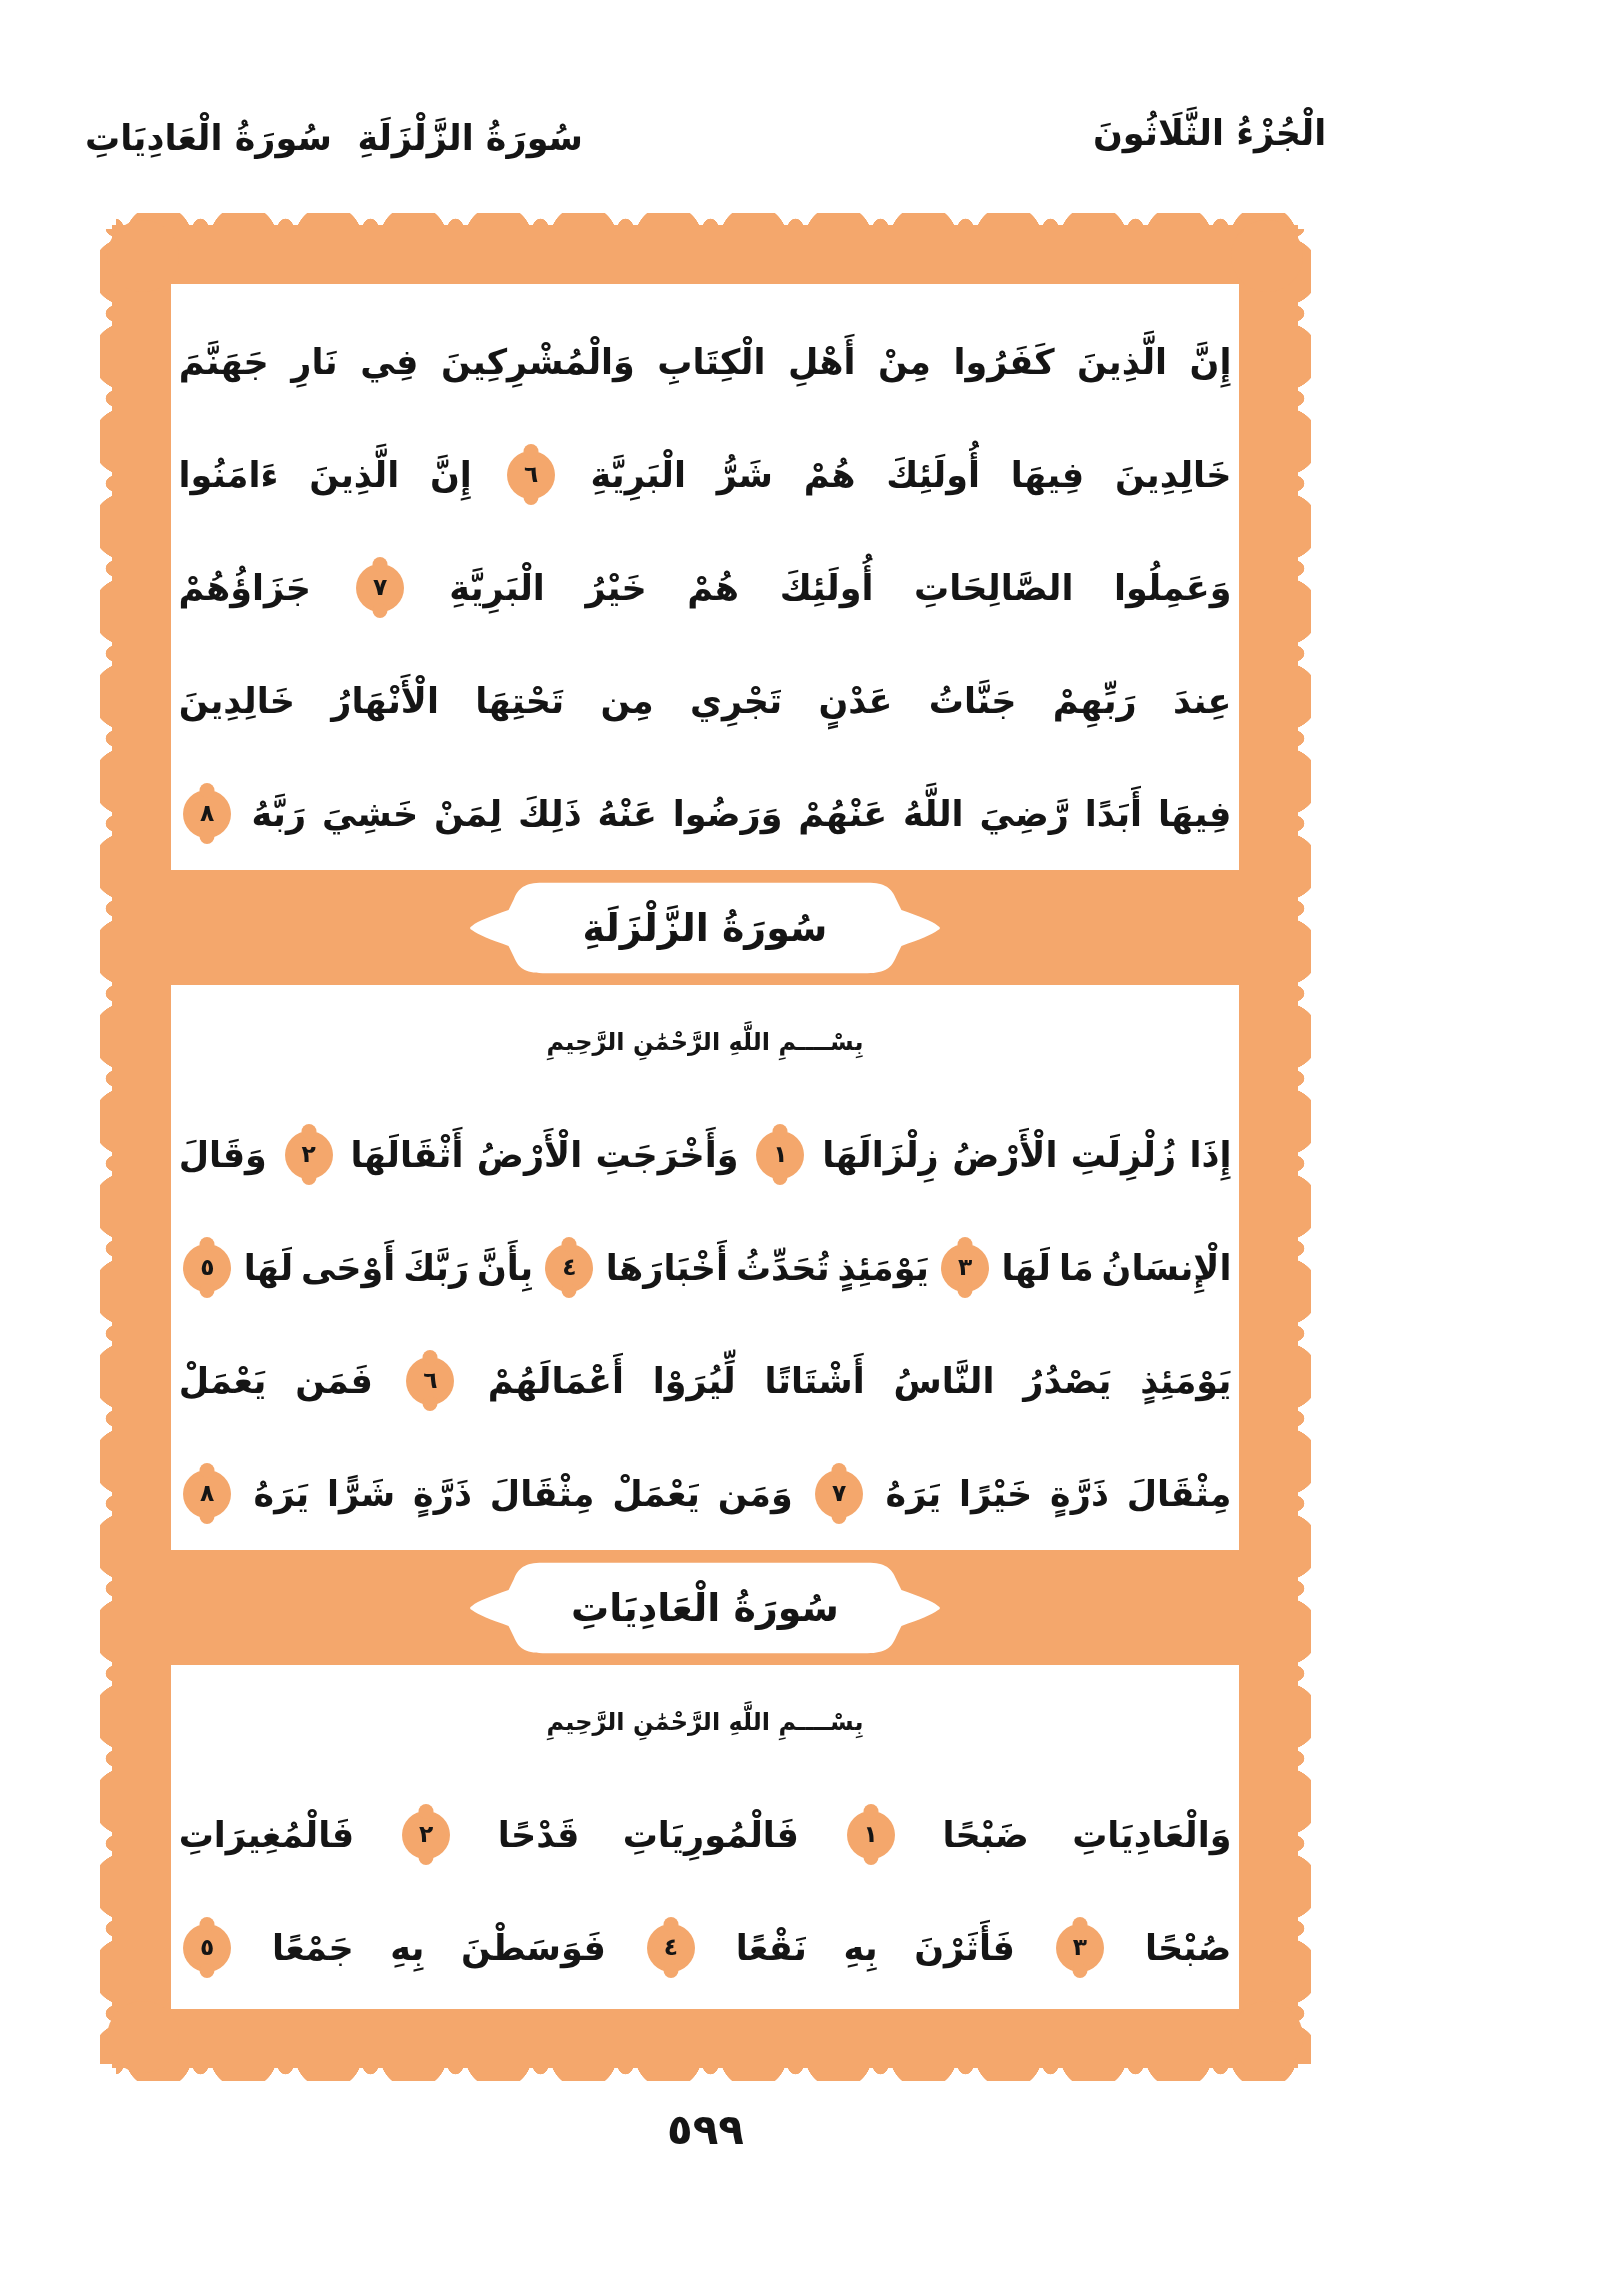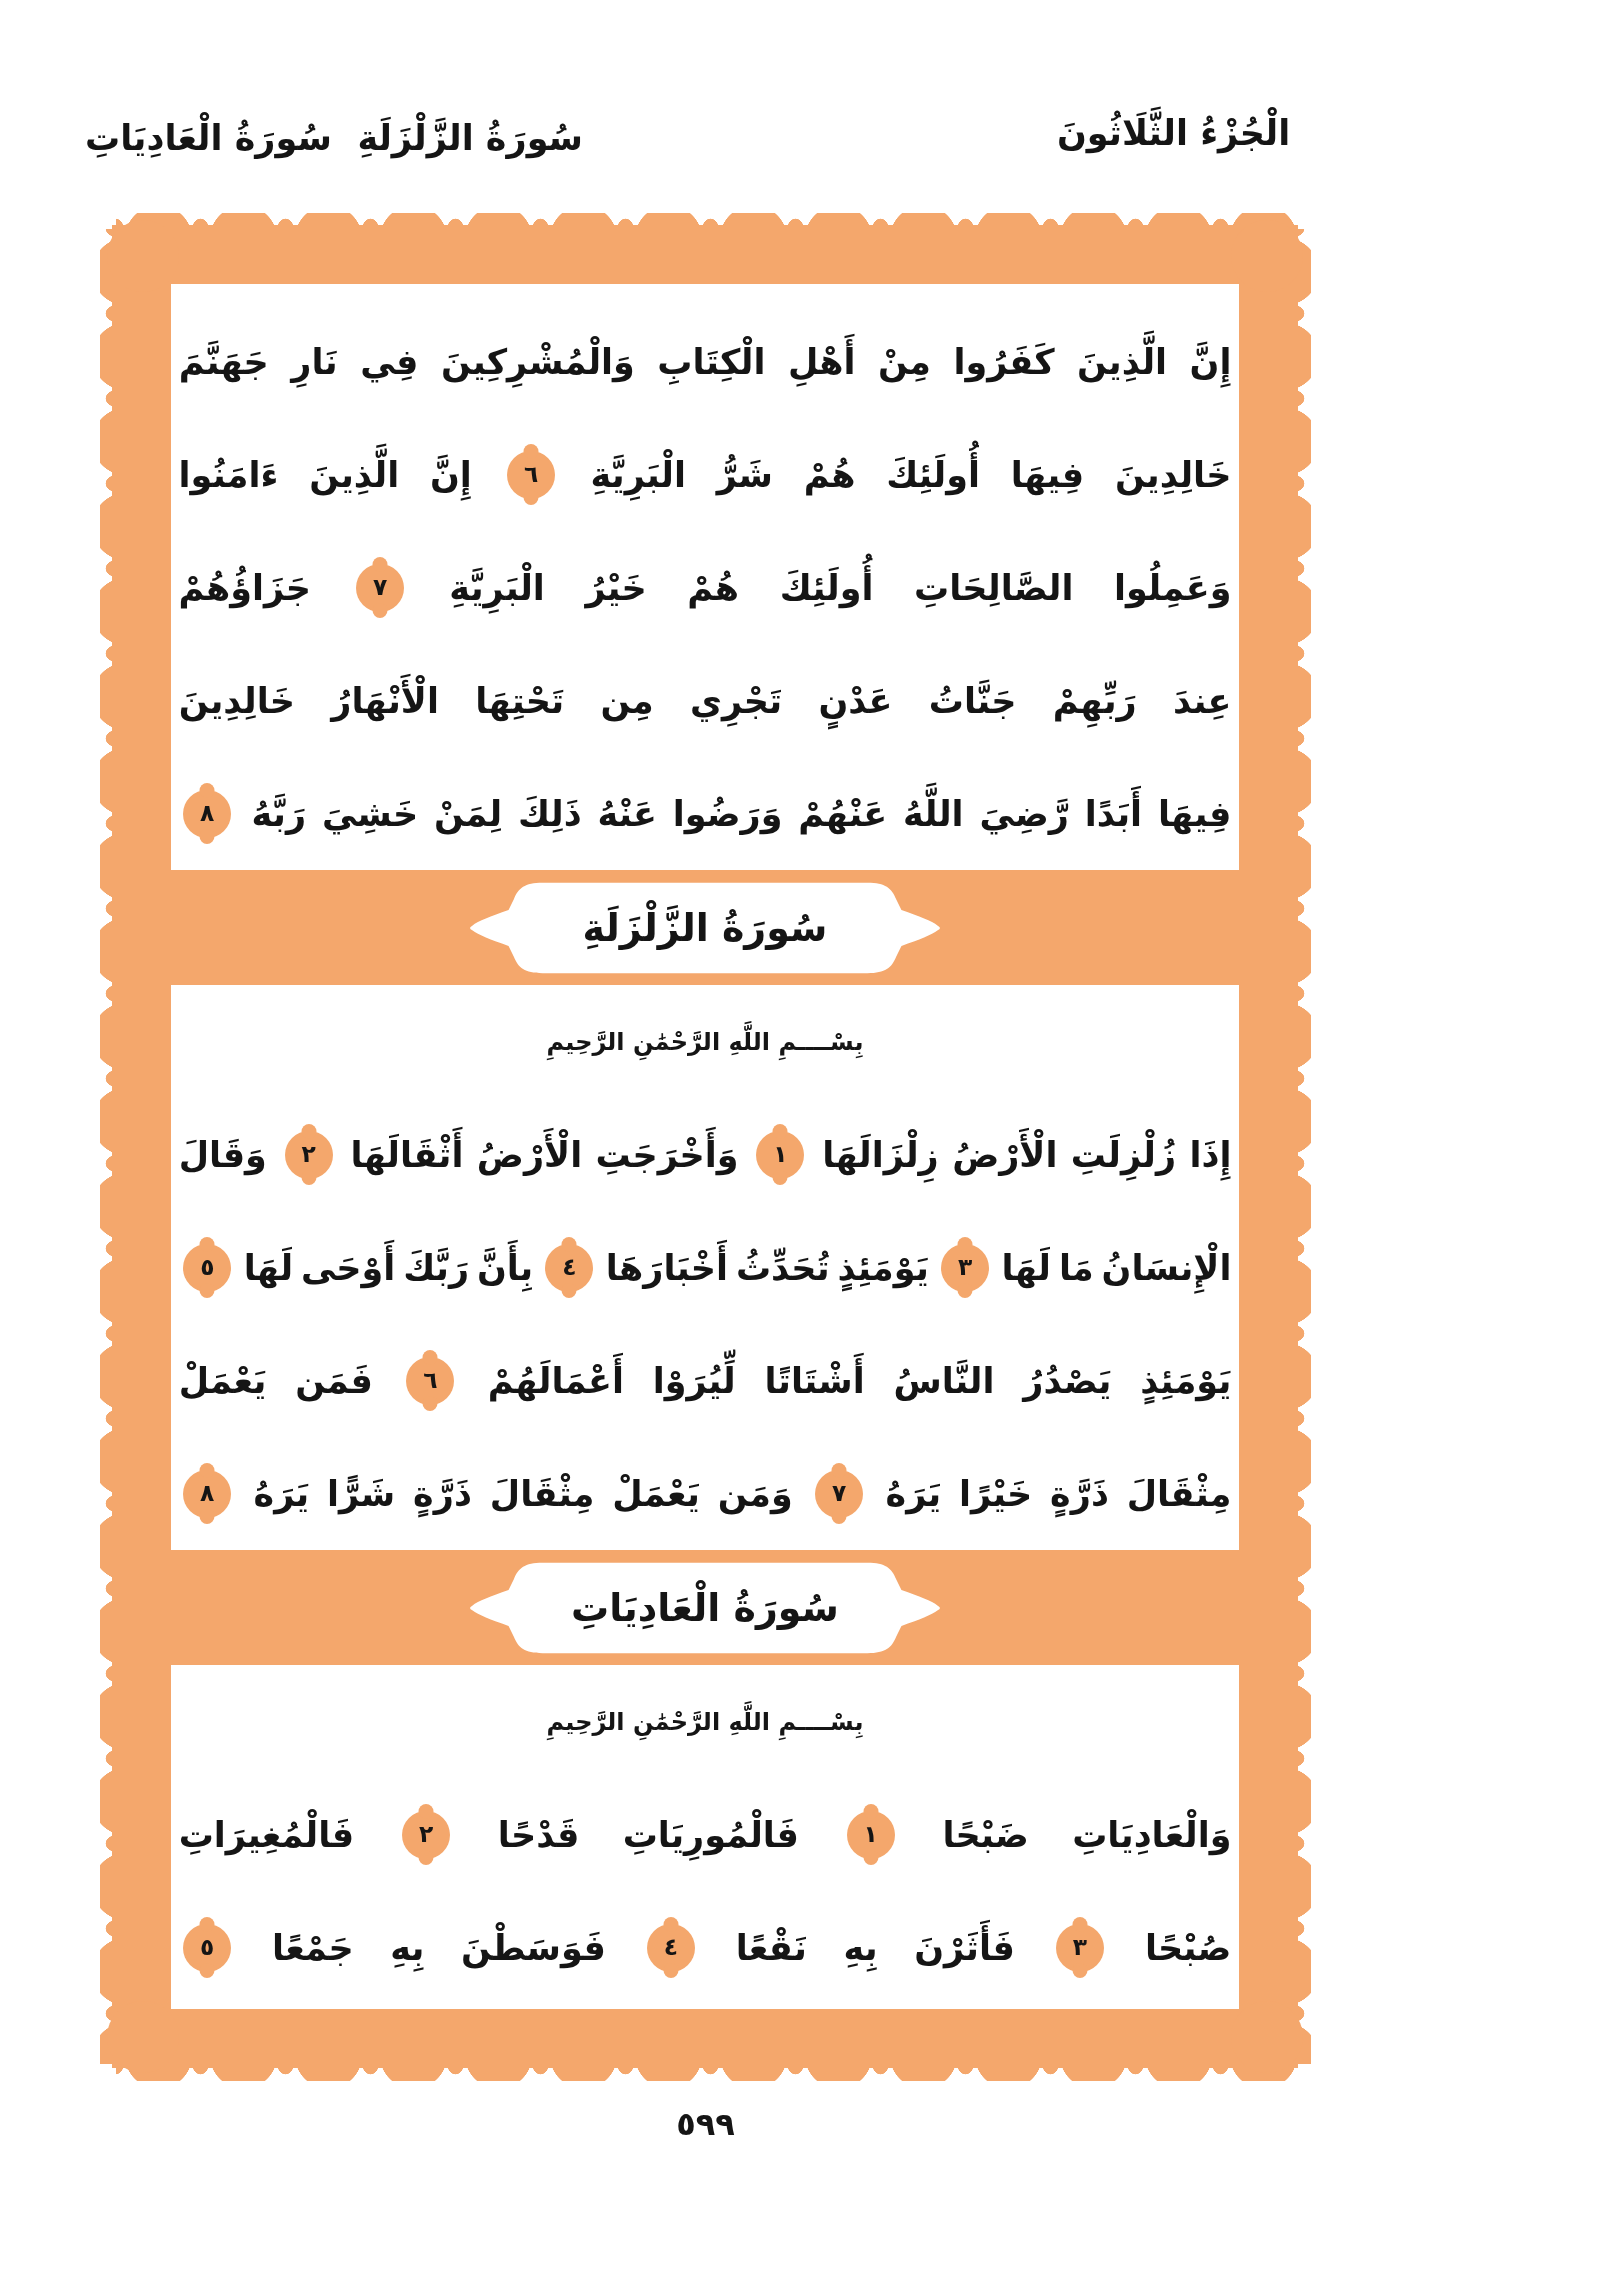--- a/index.html
+++ b/index.html
@@ -4,21 +4,21 @@
 <style>
   :root{ --orange:#F4A76C; --ink:#151515; }
   html,body{margin:0;padding:0;}
   body{
     width:1605px;height:2295px;position:relative;background:#ffffff;
     font-family:"DejaVu Sans", sans-serif;color:var(--ink);overflow:hidden;
   }
   
   .hdr{position:absolute;direction:rtl;font-size:35px;font-weight:700;letter-spacing:0;}
   .hdr-surahs{left:85px;top:118px;width:498px;display:flex;justify-content:space-between;align-items:flex-start;}
-  .hdr-juz{left:1057px;top:113px;width:311px;text-align:left;}
+  .hdr-juz{left:1093px;top:113px;width:311px;text-align:left;}
   
   .frame{position:absolute;left:89px;top:202px;width:1232px;height:1889px;}
   .band{position:absolute;inset:22.7px;background:var(--orange);}
   
   .sc{position:absolute;}
   .sc-top{left:27px;right:27px;top:0;height:36px;
     background:
       radial-gradient(ellipse 10.6px 19.6px at 50% 100%, var(--orange) 98%, transparent 100%) repeat-x 42px 0 / 85px 36px,
       radial-gradient(circle at 50% 100%, var(--orange) 67%, transparent 68%) repeat-x 0 10.6px / 85px 26px;}
   .sc-bottom{left:27px;right:27px;bottom:0;height:36px;
@@ -47,21 +47,21 @@
         display:flex;align-items:center;justify-content:center;margin:0 4.5px;}
   .marker::before,.marker::after{content:"";position:absolute;left:50%;transform:translateX(-50%);
         width:15px;height:15px;border-radius:50%;background:var(--orange);}
   .marker::before{top:-6.8px;} .marker::after{bottom:-6.8px;}
   .mnum{font-size:23.4px;font-weight:700;line-height:1;position:relative;z-index:1;}
   
   .banner{height:115px;position:relative;background:var(--orange);display:flex;align-items:center;justify-content:center;}
   .cartouche{position:absolute;left:50%;top:50%;transform:translate(-50%,-50%);width:476px;height:103px;}
   .banner-title{position:relative;z-index:1;font-size:38px;font-weight:700;direction:rtl;}
   
-  .page-num{position:absolute;left:630px;top:2105px;width:151px;text-align:center;font-size:32px;font-weight:700;}
+  .page-num{position:absolute;left:630px;top:2105px;width:151px;text-align:center;font-size:42px;font-weight:700;}
 </style>
 </head>
 <body>
 
 <div class="hdr hdr-surahs">
   <span>سُورَةُ الزَّلْزَلَةِ</span>
   <span>سُورَةُ الْعَادِيَاتِ</span>
 </div>
 <div class="hdr hdr-juz">الْجُزْءُ الثَّلَاثُونَ</div>
 

